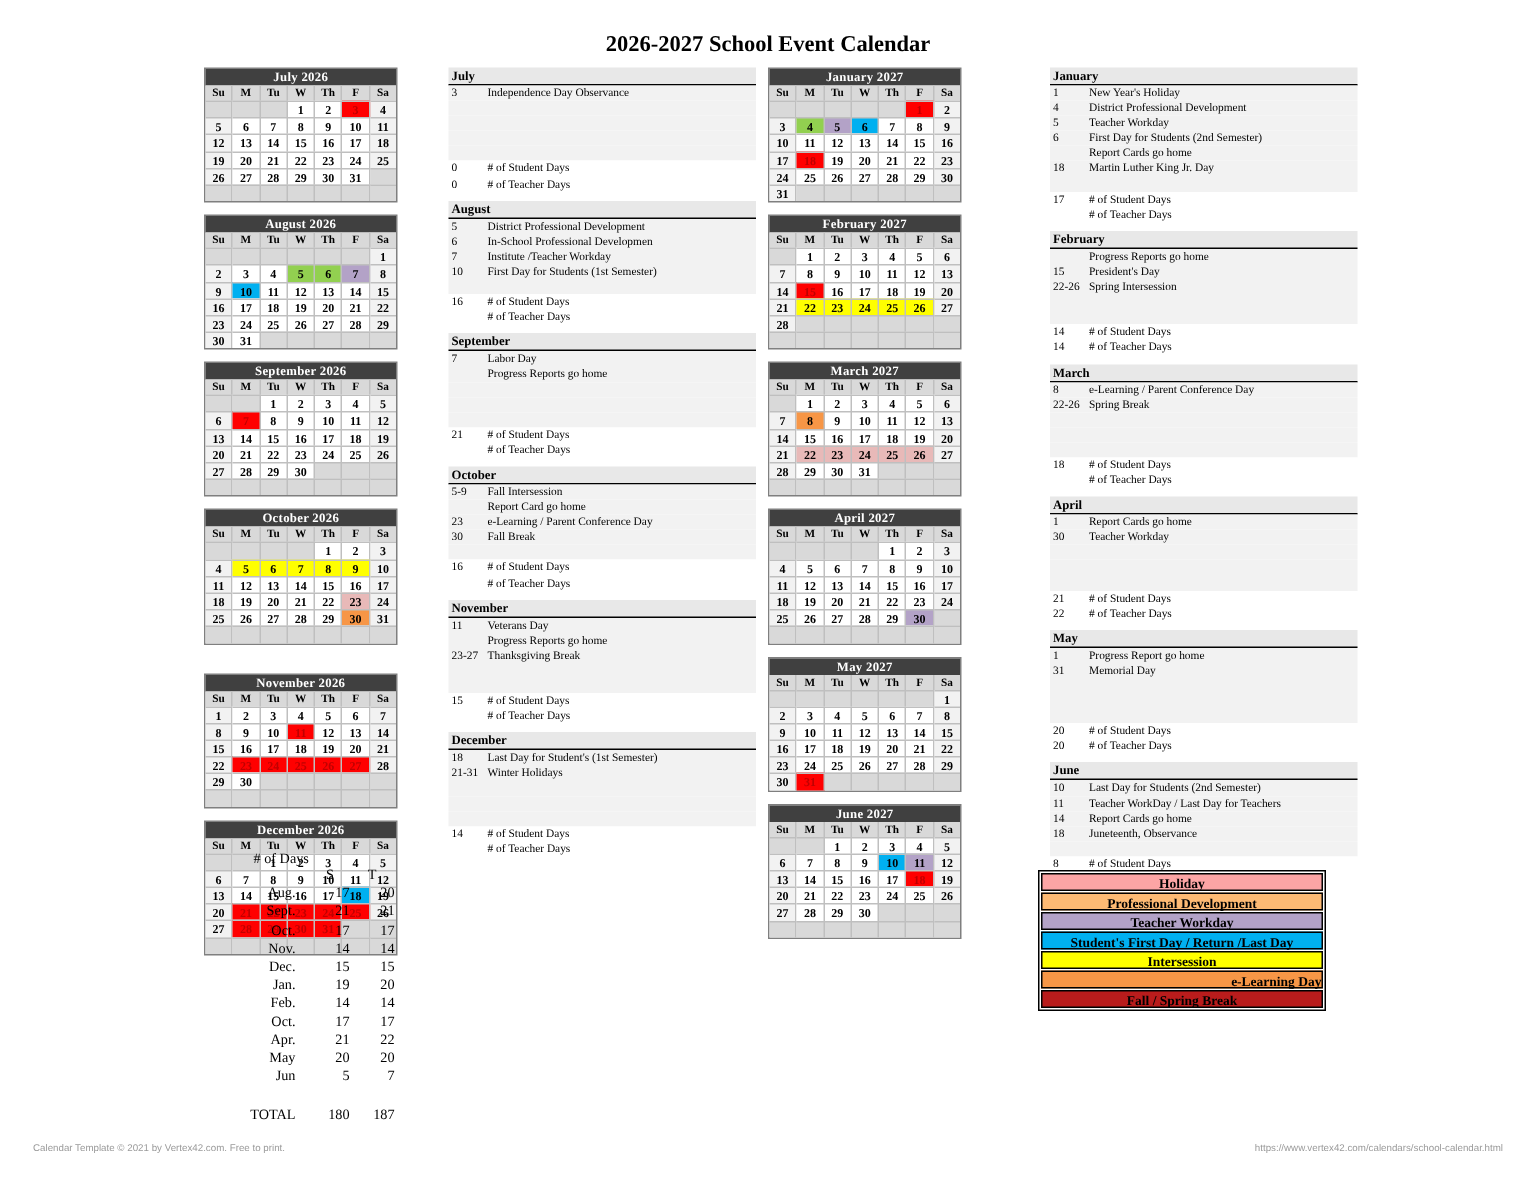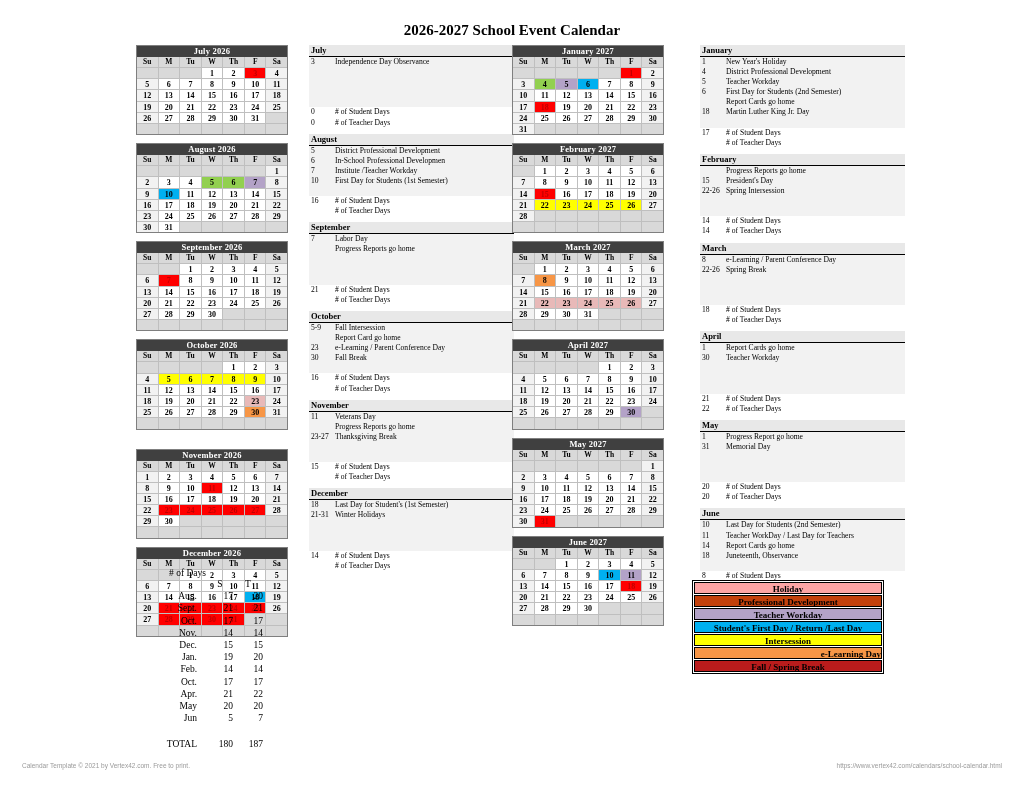--- a/index.html
+++ b/index.html
@@ -7,21 +7,21 @@
     width:1024px;height:791px;background:#ffffff;
     font-family:"Liberation Serif", serif;
     color:#000;position:relative;overflow:hidden;
   }
   .page-title{
     position:absolute;top:22px;left:0;width:1024px;text-align:center;
     font-size:15px;font-weight:bold;font-family:"Liberation Serif",serif;
   }
 
   
-  .mini-cal{width:152px;border:1px solid #7f7f7f;background:#fff;box-sizing:border-box;}
+  .mini-cal{width:129px;border:1px solid #7f7f7f;background:#fff;box-sizing:border-box;}
   .mc-title{
     background:#404040;color:#fff;text-align:center;font-weight:bold;
     font-size:8.5px;line-height:11px;height:11px;letter-spacing:.2px;
   }
   .mc-dow{display:flex;background:#d9d9d9;}
   .mc-dow div{
     flex:1 1 0;text-align:center;font-size:7.5px;font-weight:bold;line-height:10px;
     border-right:1px solid #bfbfbf;box-sizing:border-box;
   }
   .mc-dow div:last-child{border-right:none;}
@@ -469,21 +469,21 @@
         <div class="cell pad"></div>
         <div class="cell pad"></div>
         <div class="cell pad"></div>
         <div class="cell pad"></div>
         <div class="cell pad"></div>
         <div class="cell pad"></div>
         <div class="cell pad"></div>
       </div>
     </div>
   </div>
-<div id="evt-col-1" style="position:absolute;left:309px;top:45px;font-family:Liberation Serif, serif;">
+<div id="evt-col-1" style="position:absolute;left:299px;top:45px;font-family:Liberation Serif, serif;">
     <div class="evt-block">
       <div class="evt-head">July</div>
       <div class="evt-row">
         <div class="d">3</div>
         <div class="t">Independence Day Observance</div>
       </div>
       <div class="evt-row blank">
         <div class="d">&nbsp;</div>
         <div class="t">&nbsp;</div>
       </div>
@@ -1303,21 +1303,21 @@
           <td class="m">TOTAL</td>
           <td class="v">180</td>
           <td class="v2">187</td>
         </tr>
       </tbody>
   </table>
 </div>
 
 <div id="legend">
     <div class="lg" style="background: #fca5a5;">Holiday</div>
-    <div class="lg" style="background: #c2410c;">Professional Development</div>
+    <div class="lg" style="background: #fdba74;">Professional Development</div>
     <div class="lg" style="background: rgb(179, 162, 199);">Teacher Workday</div>
     <div class="lg" style="background: rgb(0, 176, 240);">Student's First Day / Return /Last Day</div>
     <div class="lg" style="background: rgb(255, 255, 0);">Intersession</div>
     <div class="lg" style="background: rgb(247, 150, 70); text-align: right;">e-Learning Day</div>
     <div class="lg" style="background: #b91c1c;">Fall / Spring Break</div>
   </div>
 
 <div class="footer-l">Calendar Template © 2021 by Vertex42.com. Free to print.</div>
 <div class="footer-r">https://www.vertex42.com/calendars/school-calendar.html</div>
 

